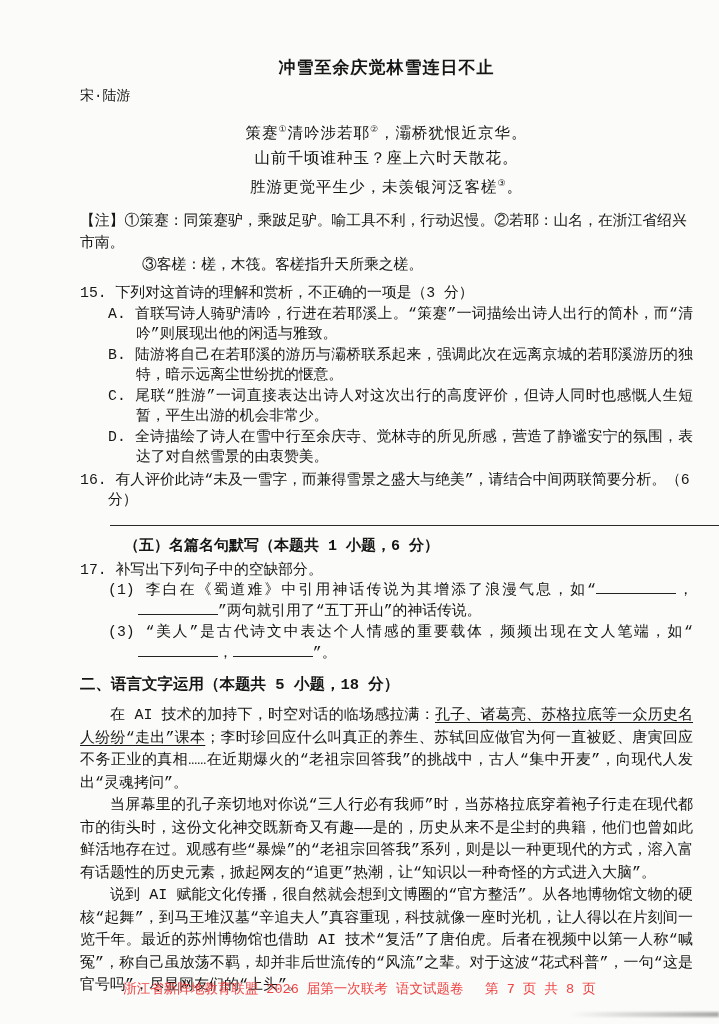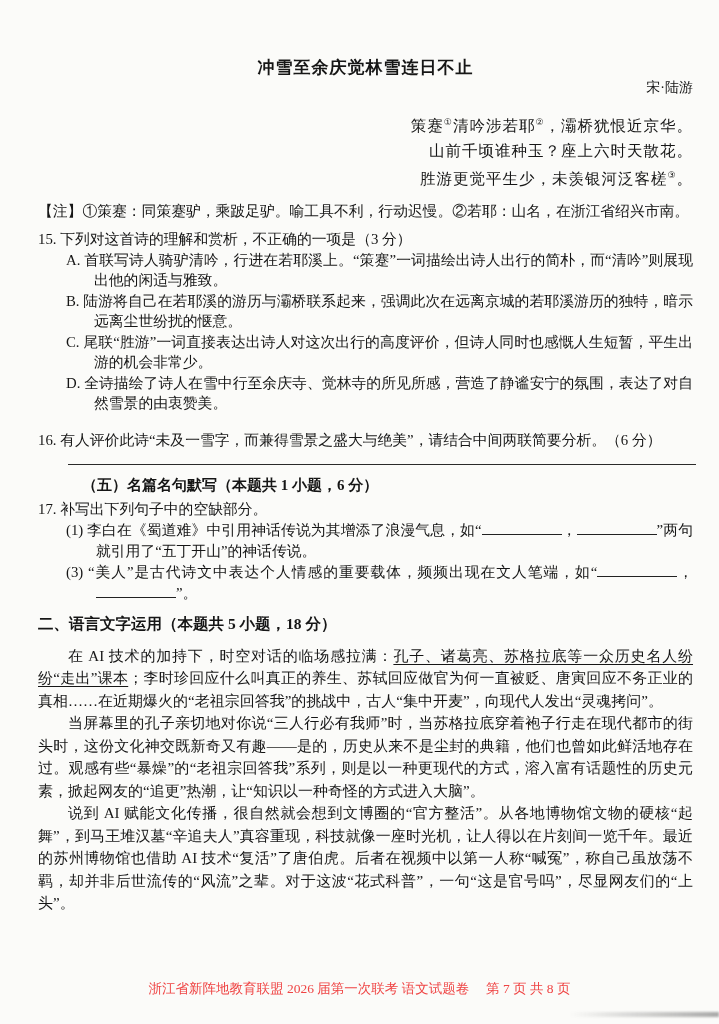--- a/index.html
+++ b/index.html
@@ -3,45 +3,46 @@
 <meta charset="utf-8">
 <style>
   * { margin:0; padding:0; box-sizing:border-box; }
   html,body { background:#e8e8e8; }
   .page {
     position:relative;
     width:719px; height:1024px;
     margin:0 auto;
     background:#fbfbf9;
     color:#161616;
-    font-family:Liberation Serif, serif;
+    font-family:Liberation Mono, monospace;
     overflow:hidden;
+    padding-left:42px;
   }
   .content { padding:50px 26px 0 38px; }
 
   
   .poem-title {
     text-align:center; font-size:17px; font-weight:bold;
     letter-spacing:1px; margin-top:6px;
   }
-  .poem-author { text-align:right; font-size:14px; }
-  .poem-lines { margin-top:13px; text-align:right; }
+  .poem-author { text-align:left; font-size:14px; margin-top:8px; }
+  .poem-lines { margin-top:13px; text-align:center; }
   .poem-line { font-size:15.5px; line-height:25px; letter-spacing:1px; }
   .poem-line sup { font-size:9px; }
 
   
   .note { margin-top:9px; font-size:14.8px; line-height:22px; }
   .note-l2 { padding-left:62px; }
 
   
   .qstem { margin-top:7px; padding-left:28px; text-indent:-28px;
            font-size:14.8px; line-height:20.5px; }
   .option { padding-left:56px; text-indent:-28px;
             font-size:14.8px; line-height:20.5px; text-align:justify; }
-  .q16 { margin-top:16px; }
+  .q16 { margin-top:2px; }
 
   .divider { border:none; border-top:1.5px solid #2a2a2a;
              margin:14px 0 10px 30px; width:628px; }
 
   .sec-heading { font-weight:bold; font-size:15px; line-height:21px;
                  padding-left:8px;margin-left:36px; }
   .q17-item { padding-left:58px; text-indent:-30px;
               font-size:14.8px; line-height:21px; text-align:justify; }
   .blank { display:inline-block; width:80px; height:13px;
            border-bottom:1.2px solid #222; text-indent:0; }
@@ -73,20 +74,21 @@
     <div class="poem-author">宋·陆游</div>
 
     <div class="poem-lines">
       <div class="poem-line sup-circled">策蹇<sup>①</sup>清吟涉若耶<sup>②</sup>，灞桥犹恨近京华。</div>
       <div class="poem-line sup-circled">山前千顷谁种玉？座上六时天散花。</div>
       <div class="poem-line sup-circled">胜游更觉平生少，未羡银河泛客槎<sup>③</sup>。</div>
     </div>
 
     <div class="note">
       <div><span>【注】</span><span>①策蹇：同策蹇驴，乘跛足驴。喻工具不利，行动迟慢。②若耶：山名，在浙江省绍兴市南。</span></div>
+      <div class="note-l2">③客槎：槎，木筏。客槎指升天所乘之槎。</div>
     </div>
 
     <div class="qstem">
       <span>15.</span>
       <span>下列对这首诗的理解和赏析，不正确的一项是（3 分）</span>
     </div>
     <div class="option">
       <span>A.</span>
       <span>首联写诗人骑驴清吟，行进在若耶溪上。“策蹇”一词描绘出诗人出行的简朴，而“清吟”则展现出他的闲适与雅致。</span>
     </div>

